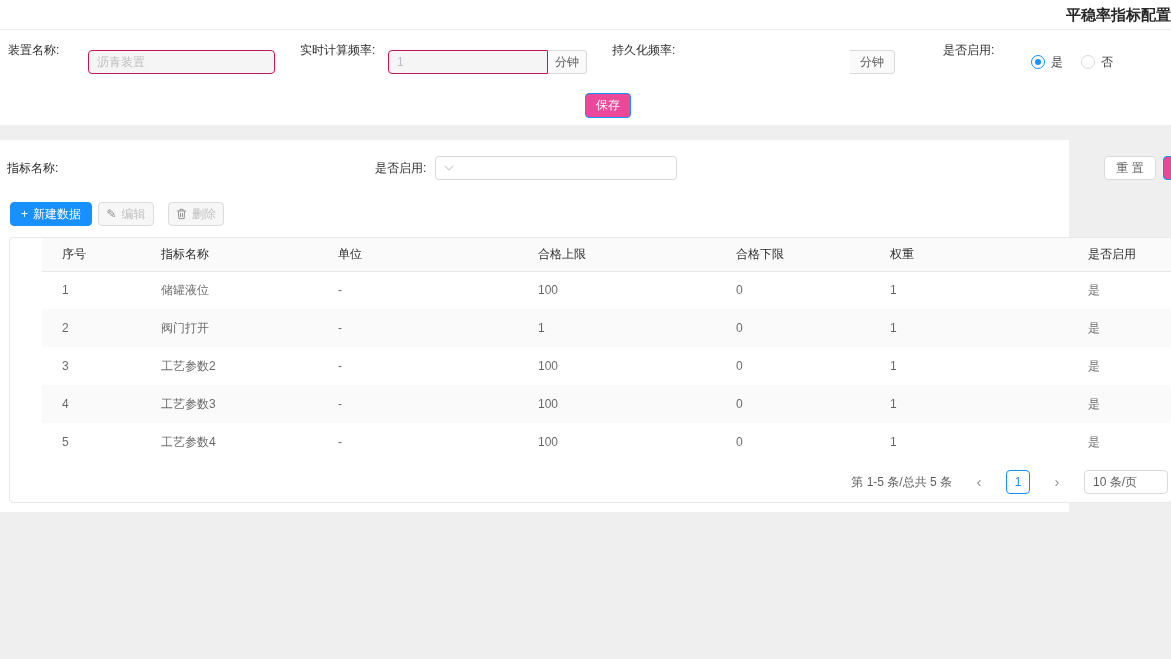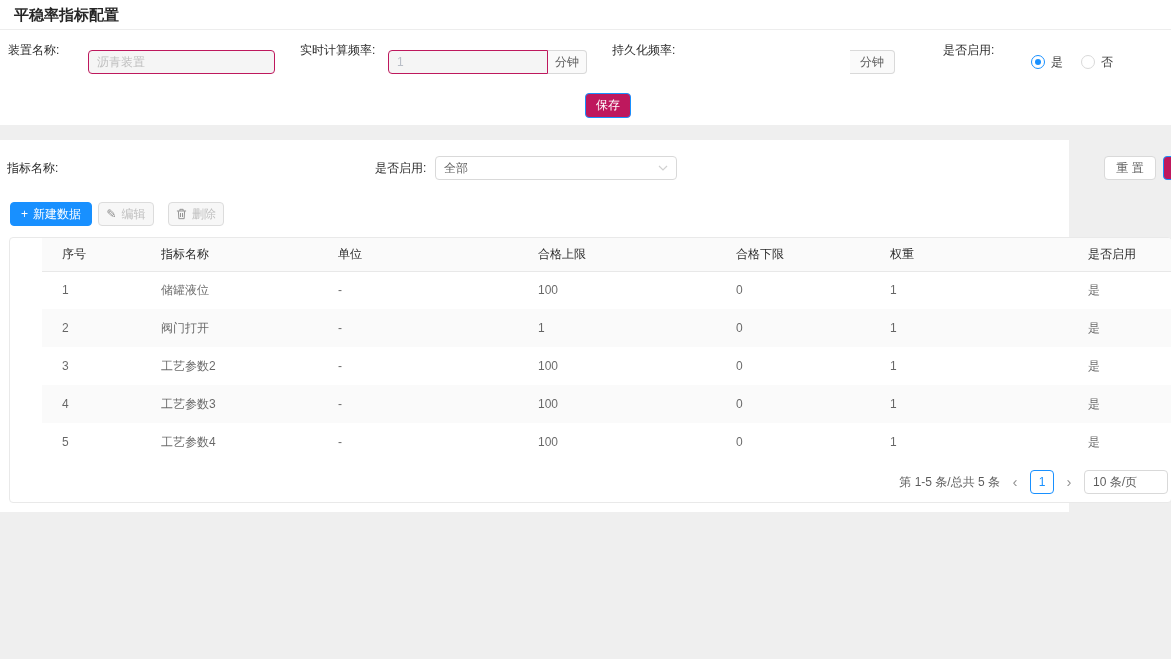--- a/index.html
+++ b/index.html
@@ -11,20 +11,21 @@
     font-size:12px;
     color:rgba(0,0,0,0.65);
   }
 
   
   .card-top { position:absolute; left:0; top:0; width:1171px; height:125px; background:#fff; }
   .title-bar {
     height:30px; line-height:30px; padding-left:14px;
     font-size:15px; font-weight:600; color:rgba(0,0,0,0.85);
     border-bottom:1px solid #ededed;
+    text-align:right;
   }
   .f-label { position:absolute; top:38px; height:24px; line-height:24px;
              color:rgba(0,0,0,0.85); }
   .inp {
     position:absolute; top:50px; height:24px; border:1px solid #be185d;
     border-radius:4px; background:#fff; font-size:12px; padding:0 8px;
     color:rgba(0,0,0,0.65); font-family:inherit; outline:none;
   }
   .inp.disabled { background:#f5f5f5; color:#b9bec7; }
   .inp::placeholder { color:#bfbfbf; }
@@ -39,21 +40,21 @@
   .radio-item { display:flex; align-items:center; gap:6px; cursor:pointer; }
   .radio-circle { width:14px; height:14px; border-radius:50%; border:1px solid #d9d9d9;
                   background:#fff; position:relative; }
   .radio-item.checked .radio-circle { border-color:#1890ff; }
   .radio-item.checked .radio-circle::after {
     content:""; position:absolute; left:3px; top:3px; width:6px; height:6px;
     border-radius:50%; background:#1890ff;
   }
   .radio-label { color:rgba(0,0,0,0.78); }
   .btn-primary {
-    position:absolute; background:#be185d; color:#fff; border:1px solid #1890ff;
+    position:absolute; background:#ec4899; color:#fff; border:1px solid #1890ff;
     border-radius:4px; font-size:12px; text-align:center; cursor:pointer;
     display:flex; align-items:center; justify-content:center; font-family:inherit;
   }
   .save-btn { left:585px; top:93px; width:46px; height:25px; }
 
   
   .card-main { position:absolute; left:0; top:140px; width:1069px; height:372px; background:#fff; }
   .s-label { position:absolute; top:16px; height:24px; line-height:24px; color:rgba(0,0,0,0.85); }
   .search-input { position:absolute; left:67px; top:16px; width:270px; }
   .select-box {
@@ -91,21 +92,21 @@
     color:rgba(0,0,0,0.85); padding:0 0 0 16px; font-size:12px;
     border-bottom:1px solid #e8e8e8;
   }
   th:first-child, td:first-child { padding-left:20px; }
   td { height:38px; padding:0 0 0 16px; color:rgba(0,0,0,0.6); font-size:12px; }
   tbody tr:nth-child(even) { background:#fafafa; }
 
   
   .pagination {
     height:42px; display:flex; align-items:center; justify-content:flex-end;
-    gap:8px; padding-right:3px; color:rgba(0,0,0,0.65);
+    gap:20px; padding-right:3px; color:rgba(0,0,0,0.65);
   }
   .pg-arrow { color:rgba(0,0,0,0.45); font-size:15px; line-height:24px; width:14px;
               text-align:center; cursor:pointer; }
   .pg-current {
     width:24px; height:24px; line-height:22px; text-align:center;
     border:1px solid #1890ff; color:#1890ff; border-radius:4px; background:#fff; cursor:pointer;
   }
   .pg-size {
     height:24px; line-height:22px; border:1px solid #d9d9d9; border-radius:4px;
     background:#fff; padding:0 8px; min-width:84px; cursor:pointer;
@@ -141,21 +142,20 @@
 
   <button class="btn-primary save-btn">保存</button>
 </div>
 
 <div class="card-main">
 
   <span class="s-label" style="left:7px;">指标名称:</span>
 
   <span class="s-label" style="left:375px;">是否启用:</span>
   <div class="select-box">
-    <span class="sel-text">全部</span>
     <svg class="chevron-down" viewBox="0 0 10 10">
         <path d="M1 3l4 4 4-4" fill="none" stroke="#999" stroke-width="1.2"></path>
       </svg>
   </div>
 
   <button class="btn-plain reset-btn">重 置</button>
   <button class="btn-primary query-btn-cut"></button>
 
   <button class="tb-btn new-btn">
     <span class="tb-icon" style="color:#fff;">+</span>

